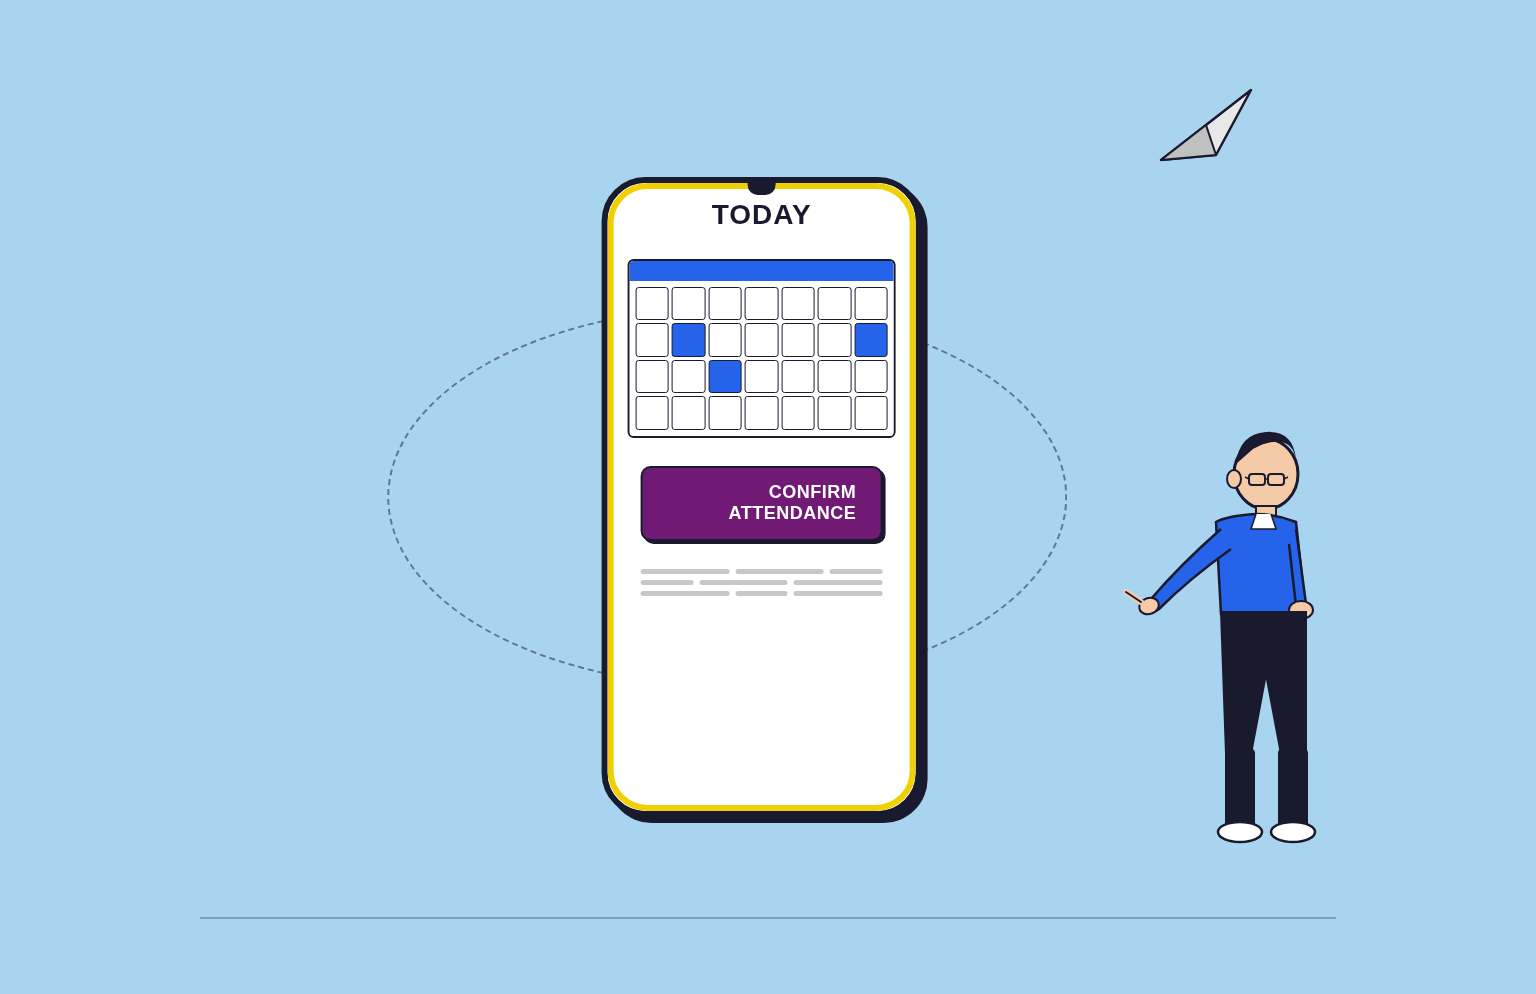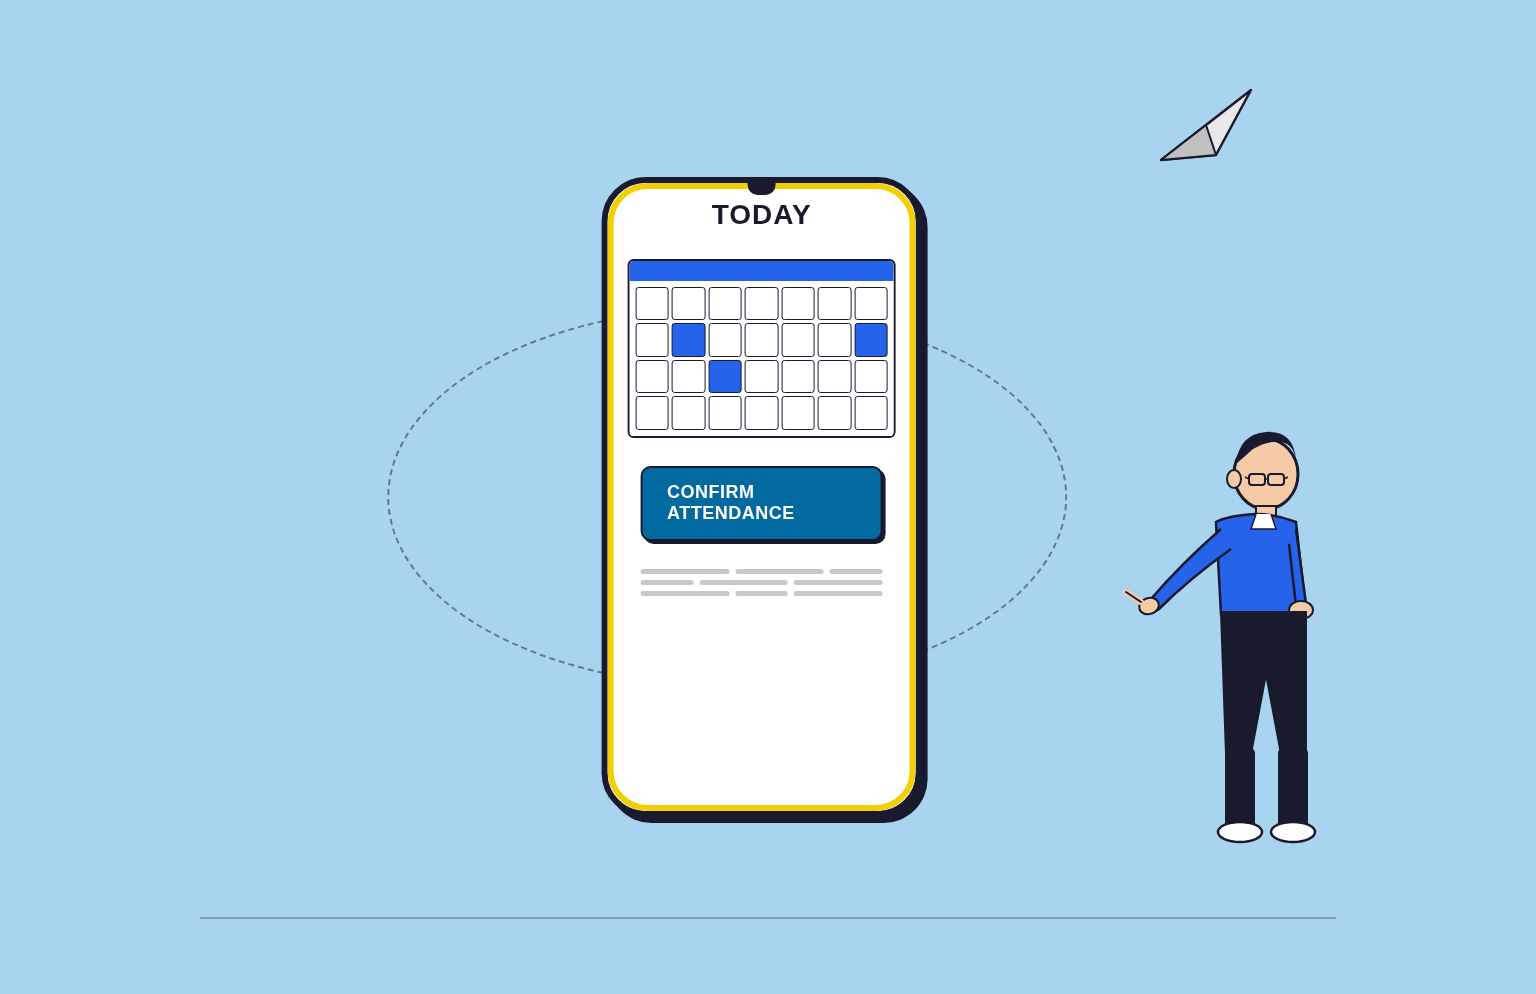--- a/index.html
+++ b/index.html
@@ -168,28 +168,28 @@
       border-radius: 3px;
       background: white;
     }
 
     .cal-cell.highlighted {
       background: #2563eb;
     }
 
     
     .confirm-btn {
-      background: #0369a1;
+      background: #701a75;
       color: white;
       border: 2.5px solid #1a1a2e;
       border-radius: 10px;
       padding: 14px 24px;
       font-size: 18px;
       font-weight: 900;
-      text-align: left;
+      text-align: right;
       line-height: 1.2;
       width: 90%;
       cursor: pointer;
       font-family: Arial Black, Arial, sans-serif;
       letter-spacing: 0.5px;
       box-shadow: 3px 3px 0 #1a1a2e;
     }
 
     
     .text-lines {

